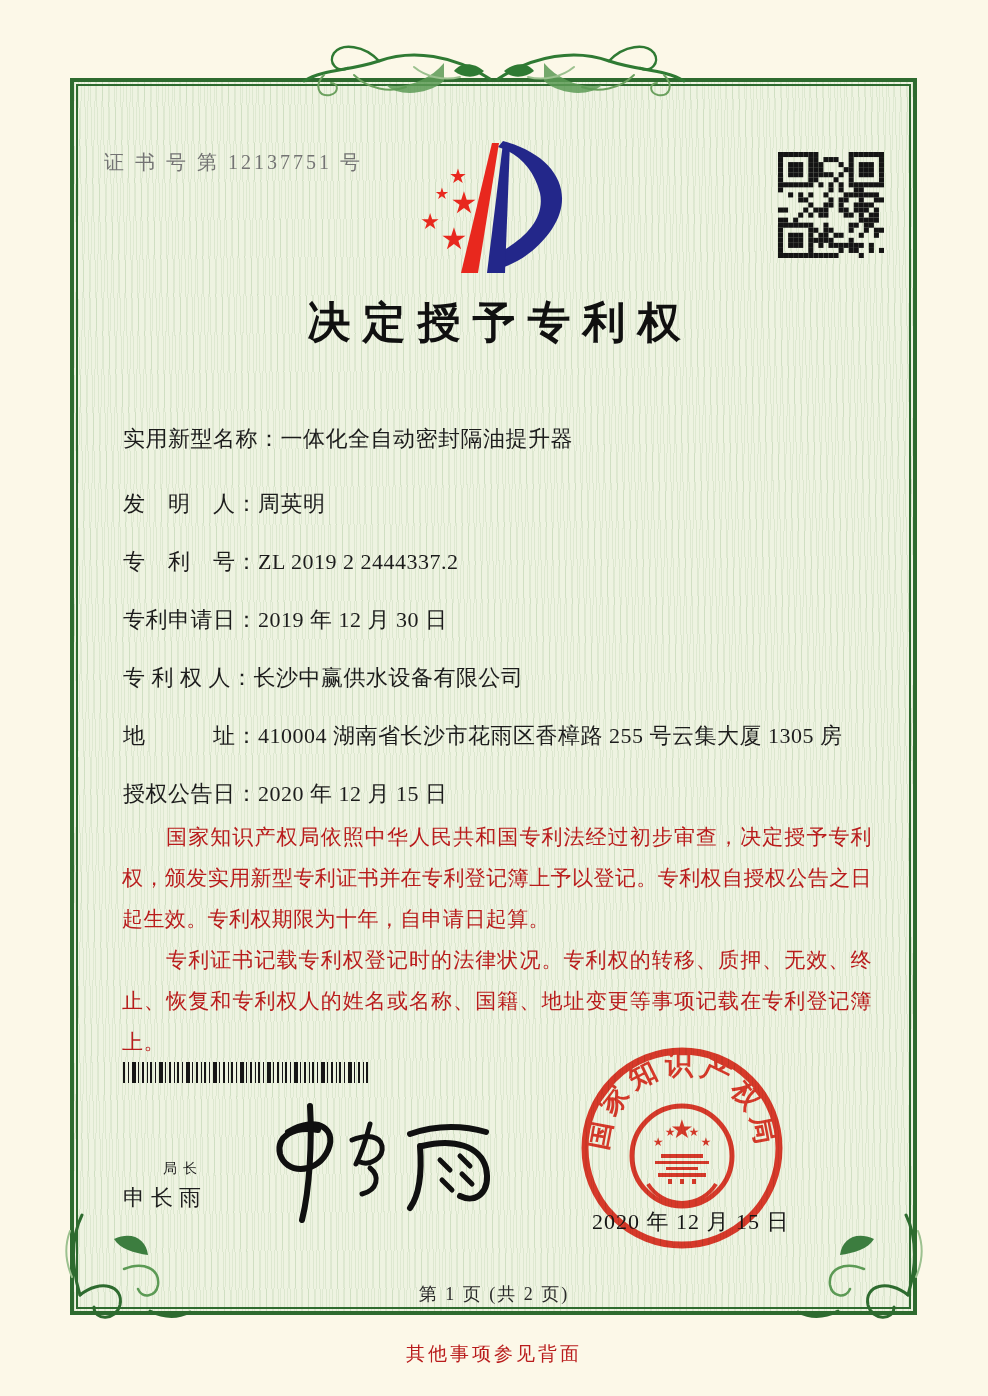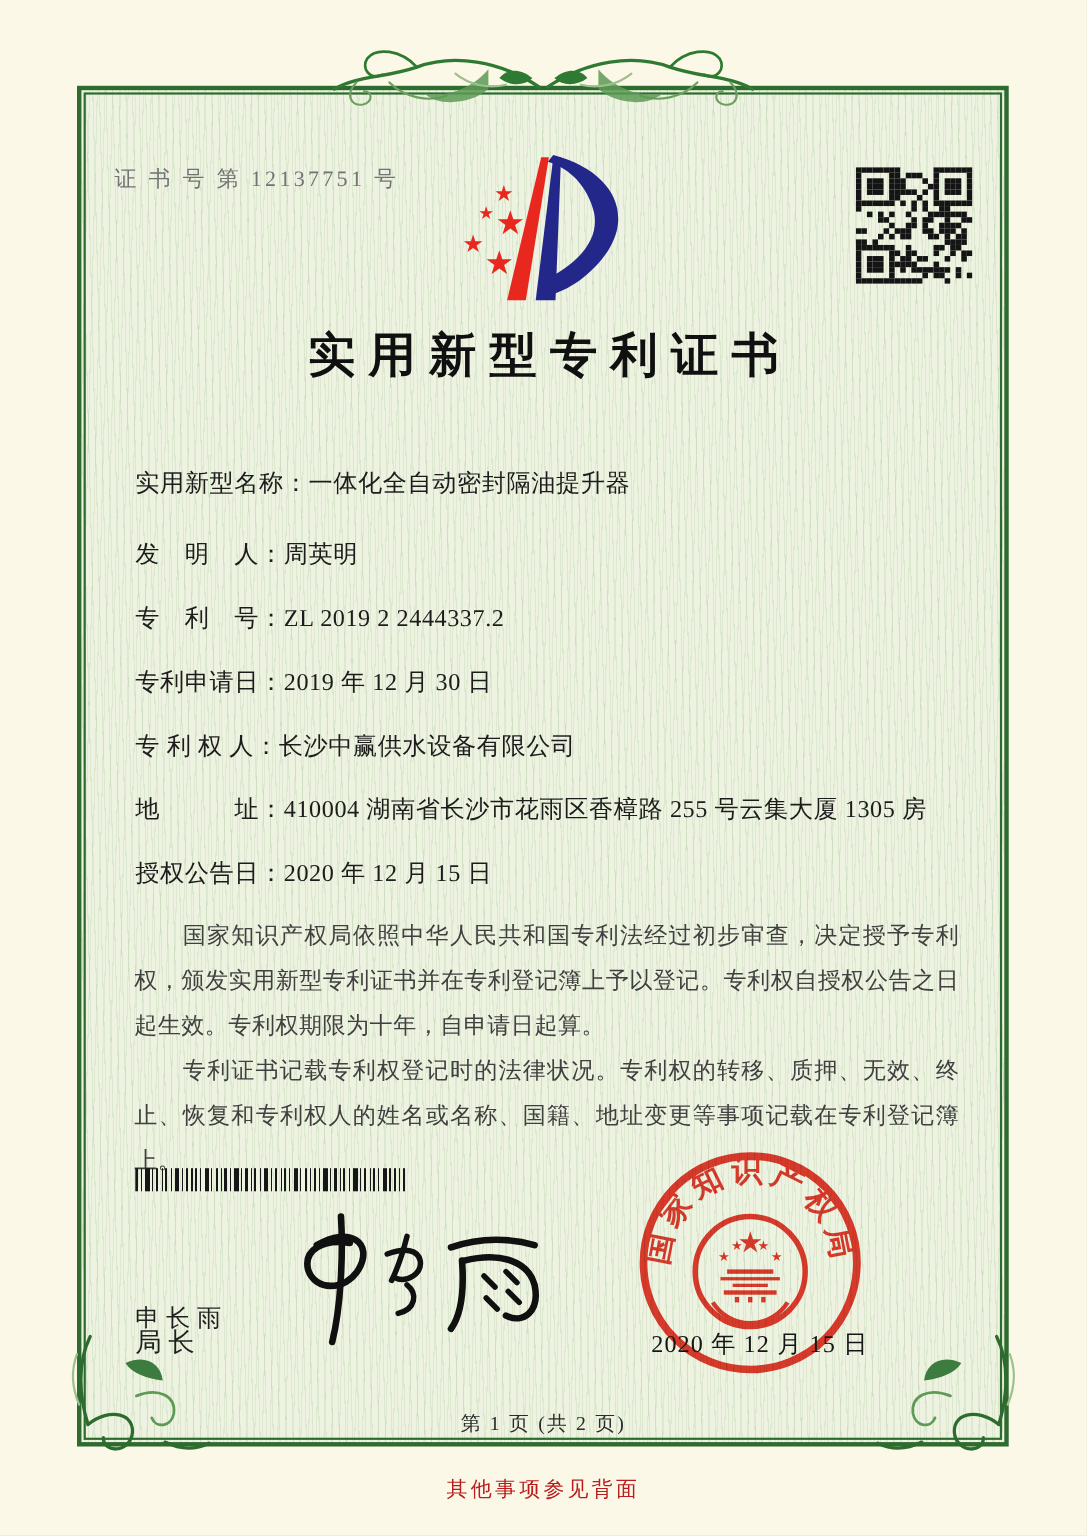--- a/index.html
+++ b/index.html
@@ -23,33 +23,33 @@
   .abs{position:absolute;}
   .cert-number{left:104px;top:149px;font-size:20px;letter-spacing:3px;color:#737373;}
   .logo{left:406px;top:131px;width:188px;height:156px;}
   .qr{left:778px;top:152px;width:106px;height:106px;}
   .title{
     left:0;width:988px;top:294px;text-align:center;
     font-size:43px;font-weight:700;letter-spacing:12px;text-indent:12px;color:#101010;
   }
   .field-row{left:123px;width:770px;font-size:22px;letter-spacing:.5px;white-space:nowrap;color:#1c1c1c;}
   .grant-pair2{position:absolute;left:364px;top:0;white-space:nowrap;}
-  .paras{left:122px;top:817px;width:750px;font-size:21px;line-height:41px;letter-spacing:.4px;color:#404040;text-align:justify;margin-top:13px;}
+  .paras{left:122px;top:817px;width:750px;font-size:21px;line-height:41px;letter-spacing:.4px;color:#b91c1c;text-align:justify;}
   .paras p{margin:0;text-indent:2.1em;}
   .barcode{
     left:123px;top:1062px;width:247px;height:21px;
     background-image:repeating-linear-gradient(90deg,
       #161616 0 2px,rgba(0,0,0,0) 2px 5px,
       #161616 5px 6px,rgba(0,0,0,0) 6px 9px,
       #161616 9px 13px,rgba(0,0,0,0) 13px 15px,
       #161616 15px 16px,rgba(0,0,0,0) 16px 19px,
       #161616 19px 21px,rgba(0,0,0,0) 21px 24px,
       #161616 24px 25px,rgba(0,0,0,0) 25px 27px);
   }
-  .signer-title{left:123px;top:1204px;font-size:24px;letter-spacing:6px;}
+  .signer-title{left:123px;top:1160px;font-size:14px;letter-spacing:6px;padding-left:40px;}
   .signer-name{left:123px;top:1183px;font-size:22px;letter-spacing:6px;}
   .signature{left:258px;top:1100px;width:250px;height:130px;}
   .seal{left:578px;top:1044px;width:208px;height:208px;mix-blend-mode:multiply;opacity:.94;}
   .seal-date{left:592px;top:1207px;font-size:22px;letter-spacing:1px;color:#151515;}
   .page-indicator{left:0;width:988px;top:1282px;text-align:center;font-size:18px;letter-spacing:2px;color:#2a2a2a;}
   .back-note{left:0;width:988px;top:1341px;text-align:center;font-size:19px;letter-spacing:3px;color:#b91c1c;}
   .ornament-top{left:294px;top:37px;width:400px;height:86px;}
   .corner-bl{left:54px;top:1211px;width:140px;height:118px;}
   .corner-br{left:794px;top:1211px;width:140px;height:118px;transform:scaleX(-1);}
 </style>
@@ -328,21 +328,21 @@
       <rect x="25" y="100" width="5" height="5" fill="#141414"></rect>
       <rect x="30" y="100" width="5" height="5" fill="#141414"></rect>
       <rect x="35" y="100" width="5" height="5" fill="#141414"></rect>
       <rect x="40" y="100" width="5" height="5" fill="#141414"></rect>
       <rect x="45" y="100" width="5" height="5" fill="#141414"></rect>
       <rect x="50" y="100" width="5" height="5" fill="#141414"></rect>
       <rect x="55" y="100" width="5" height="5" fill="#141414"></rect>
       <rect x="80" y="100" width="5" height="5" fill="#141414"></rect>
     </svg>
 
-  <div class="title abs">实用新型专利证书</div>
+  <div class="title abs">决定授予专利权</div>
 
   <div class="field-row abs" style="top:424px">
     <span>实用新型名称：</span><span>一体化全自动密封隔油提升器</span>
   </div>
   <div class="field-row abs" style="top:489px">
     <span>发　明　人：</span><span>周英明</span>
   </div>
   <div class="field-row abs" style="top:547px">
     <span>专　利　号：</span><span>ZL 2019 2 2444337.2</span>
   </div>

